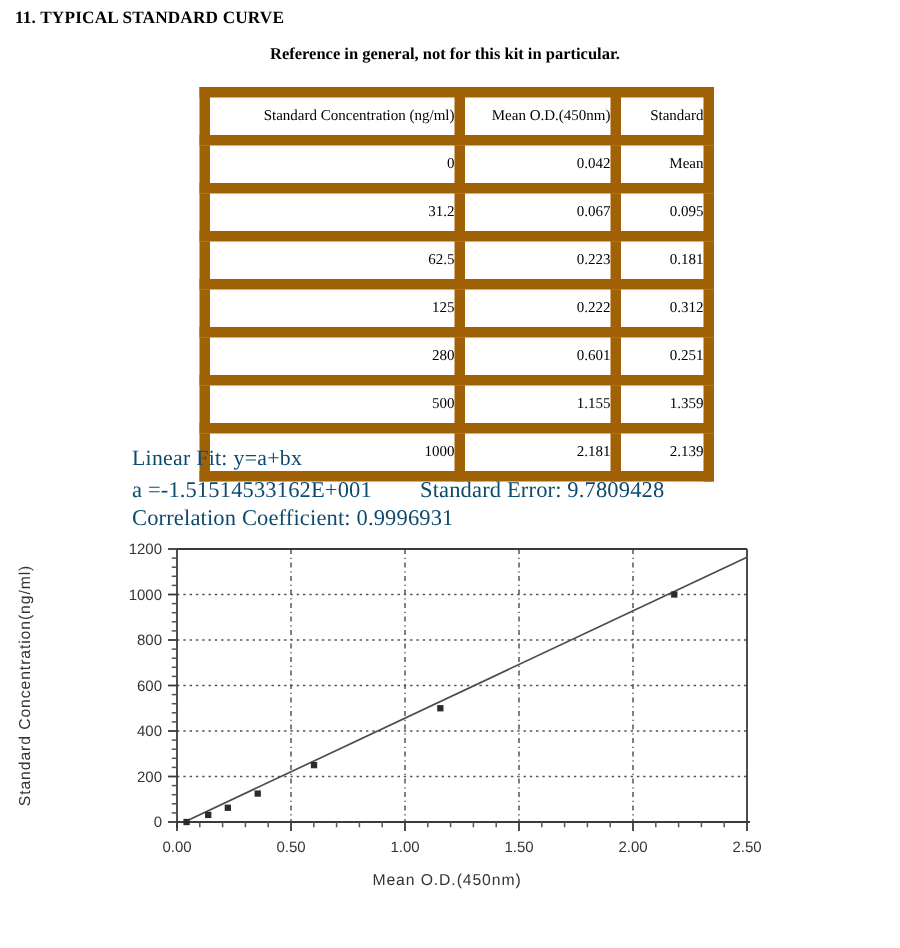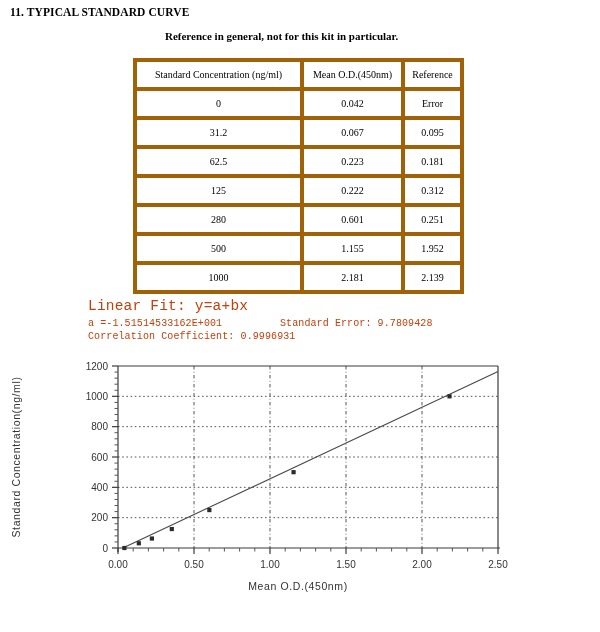--- a/index.html
+++ b/index.html
@@ -23,69 +23,69 @@
     top: 6px;
     font-family: "Liberation Serif", serif;
     font-weight: bold;
     font-size: 11.5px;
     letter-spacing: 0.1px;
     white-space: nowrap;
   }
 
   .subtitle {
     position: absolute;
-    left: 165px;
+    left: 180px;
     top: 30px;
     font-family: "Liberation Serif", serif;
     font-weight: bold;
     font-size: 11px;
     white-space: nowrap;
   }
 
   
   .curve-table {
     position: absolute;
     left: 133px;
     top: 58px;
     border-collapse: collapse;
     font-family: "Liberation Serif", serif;
     font-size: 10px;
   }
   .curve-table td, .curve-table th {
-    border: 4px solid #a16207;
-    text-align: center;
+    border: 7px solid #a16207;
+    text-align: right;
     font-weight: normal;
     padding: 0;
     height: 25px;
     line-height: 25px;
     white-space: nowrap;
   }
   .col-conc { width: 163px; }
   .col-od   { width: 97px; }
   .col-adj  { width: 55px; }
 
   
   .fit-block {
     position: absolute;
     left: 88px;
     top: 298px;
-    font-family: Liberation Mono, monospace;
-    color: #c2410c;
+    font-family: Liberation Serif, serif;
+    color: #0c4a6e;
   }
   .fit-title {
     font-size: 14.5px;
     letter-spacing: 0.2px;
     margin-bottom: 4px;
     white-space: nowrap;
   }
   .fit-rows {
     display: grid;
     grid-template-columns: 192px auto;
     row-gap: 2px;
-    font-size: 10px;
+    font-size: 15px;
     letter-spacing: 0.1px;
   }
   .fit-rows span { white-space: nowrap; }
 
   
   #chart-wrap {
     position: absolute;
     left: 0;
     top: 352px;
     width: 600px;
@@ -109,28 +109,28 @@
 
 <div class="section-title">11. TYPICAL STANDARD CURVE</div>
 
 <div class="subtitle">Reference in general, not for this kit in particular.</div>
 
 <table class="curve-table">
   <thead>
     <tr>
       <th class="col-conc">Standard Concentration (ng/ml)</th>
       <th class="col-od">Mean O.D.(450nm)</th>
-      <th class="col-adj">Reference</th>
+      <th class="col-adj">Standard</th>
     </tr>
   </thead>
   <tbody>
     <tr>
       <td>0</td>
       <td>0.042</td>
-      <td>Error</td>
+      <td>Mean</td>
     </tr>
     <tr>
       <td>31.2</td>
       <td>0.067</td>
       <td>0.095</td>
     </tr>
     <tr>
       <td>62.5</td>
       <td>0.223</td>
       <td>0.181</td>
@@ -141,21 +141,21 @@
       <td>0.312</td>
     </tr>
     <tr>
       <td>280</td>
       <td>0.601</td>
       <td>0.251</td>
     </tr>
     <tr>
       <td>500</td>
       <td>1.155</td>
-      <td>1.952</td>
+      <td>1.359</td>
     </tr>
     <tr>
       <td>1000</td>
       <td>2.181</td>
       <td>2.139</td>
     </tr>
   </tbody>
 </table>
 
 <div class="fit-block">

